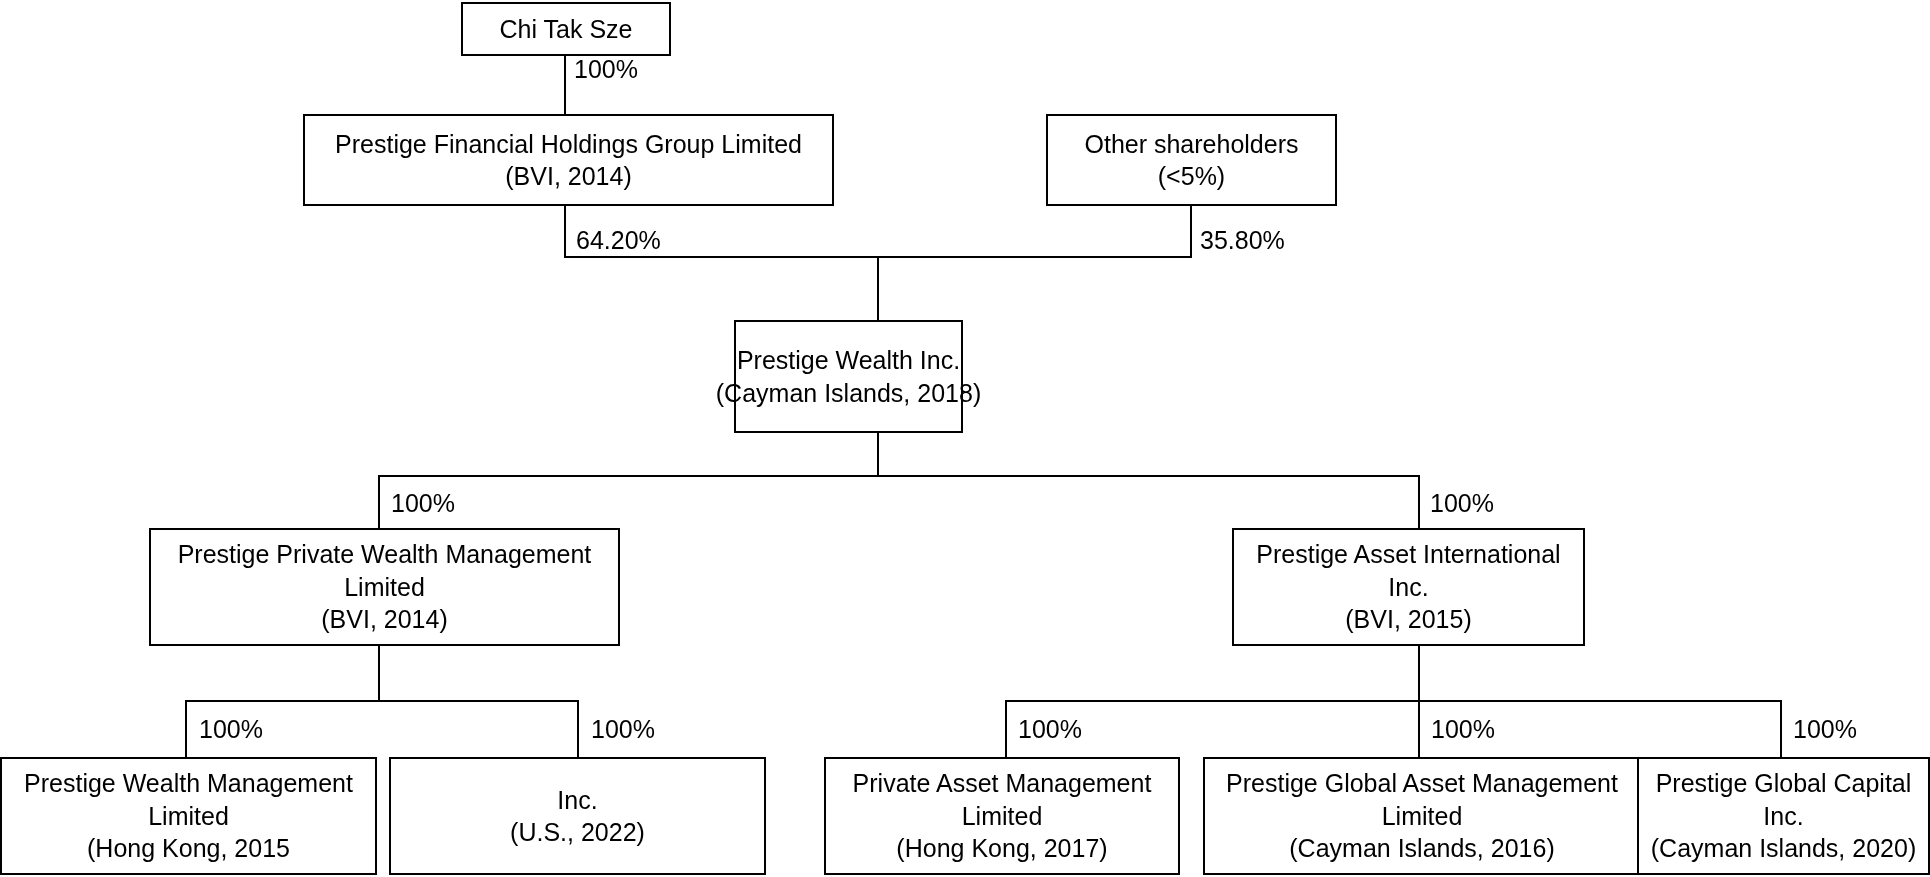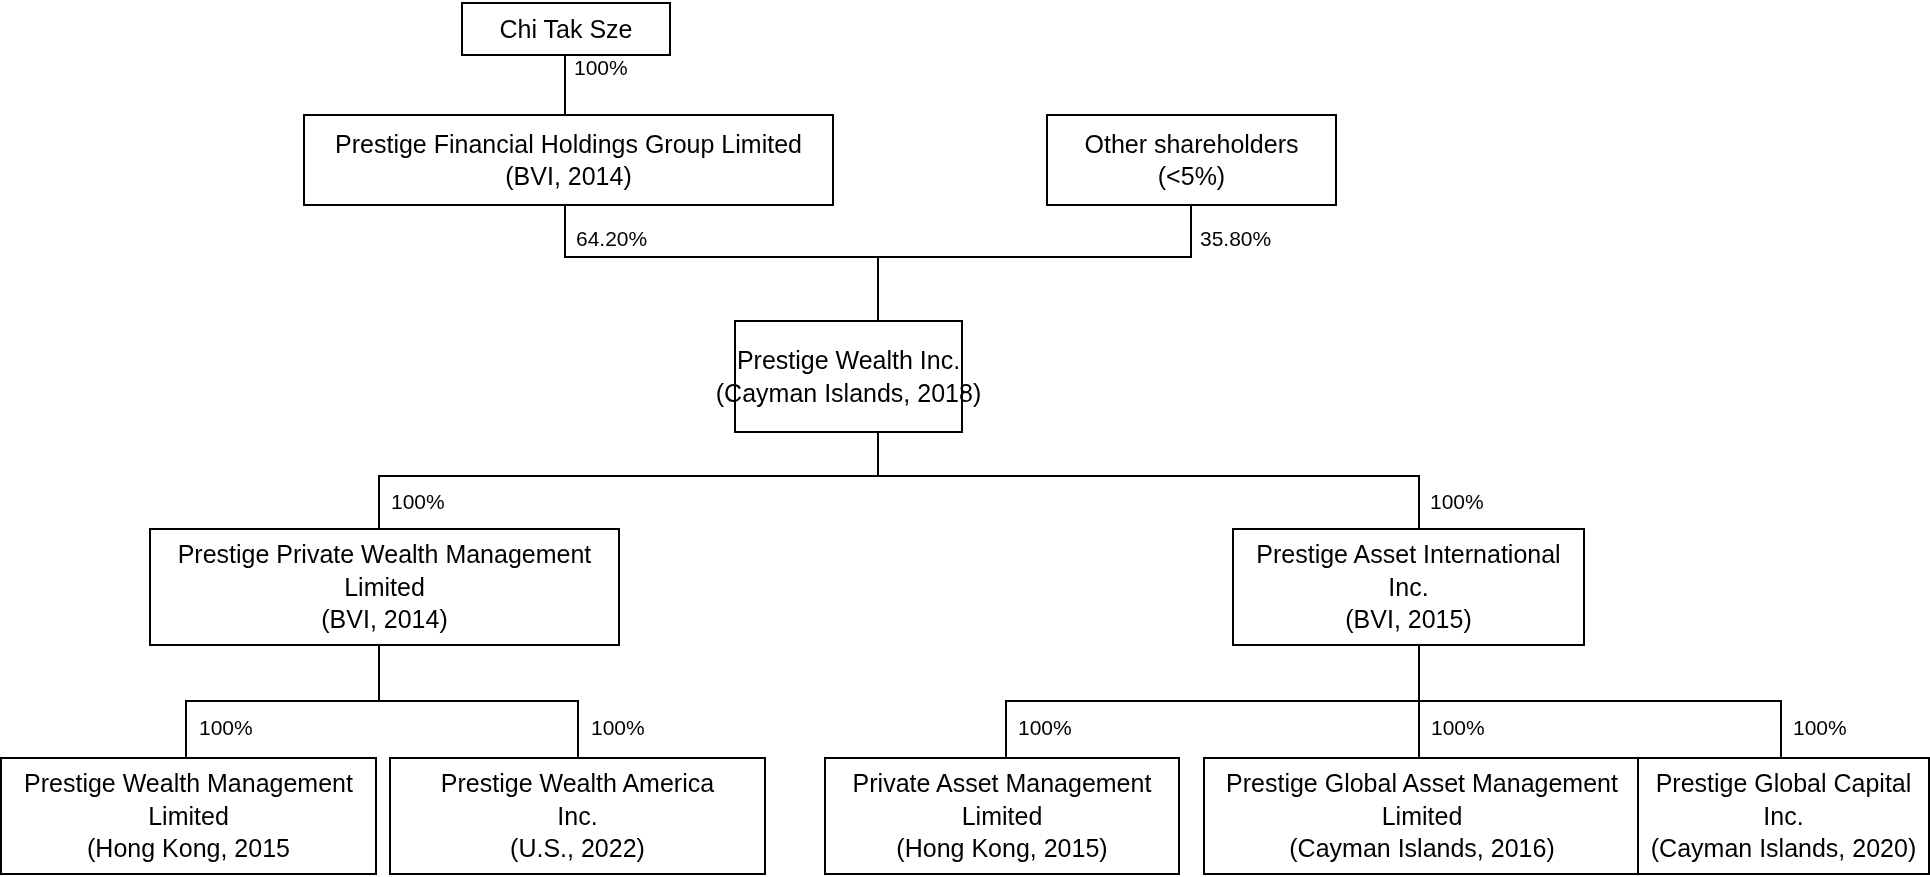--- a/index.html
+++ b/index.html
@@ -28,21 +28,21 @@
     text-align: center;
     color: #000000;
     font-size: 25px;
     line-height: 1.30;
     padding: 12px 6px;
     z-index: 3;
   }
   .node .ln { display: block; white-space: nowrap; }
   .edge-label {
     position: absolute;
-    font-size: 21px;
+    font-size: 25px;
     color: #000000;
     white-space: nowrap;
     line-height: 1;
     z-index: 4;
     background: transparent;
   }
   .conn {
     position: absolute;
     background: #000000;
     z-index: 1;
@@ -132,29 +132,28 @@
     <span class="ln">(BVI, 2015)</span>
   </div>
 
   <div class="node" style="left:0px; top:757px; width:377px; height:118px;align-items:center;">
     <span class="ln">Prestige Wealth Management</span>
     <span class="ln">Limited</span>
     <span class="ln">(Hong Kong, 2015</span>
   </div>
 
   <div class="node" style="left:389px; top:757px; width:377px; height:118px;">
-    <span class="ln">Prestige Wealth America</span>
     <span class="ln">Inc.</span>
     <span class="ln">(U.S., 2022)</span>
   </div>
 
   <div class="node" style="left:824px; top:757px; width:356px; height:118px;">
     <span class="ln">Private Asset Management</span>
     <span class="ln">Limited</span>
-    <span class="ln">(Hong Kong, 2015)</span>
+    <span class="ln">(Hong Kong, 2017)</span>
   </div>
 
   <div class="node" style="left:1187px; top:757px; width:438px; height:118px;margin-left:16px;">
     <span class="ln">Prestige Global Asset Management</span>
     <span class="ln">Limited</span>
     <span class="ln">(Cayman Islands, 2016)</span>
   </div>
 
   <div class="node" style="left:1637px; top:757px; width:293px; height:118px;">
     <span class="ln">Prestige Global Capital</span>

